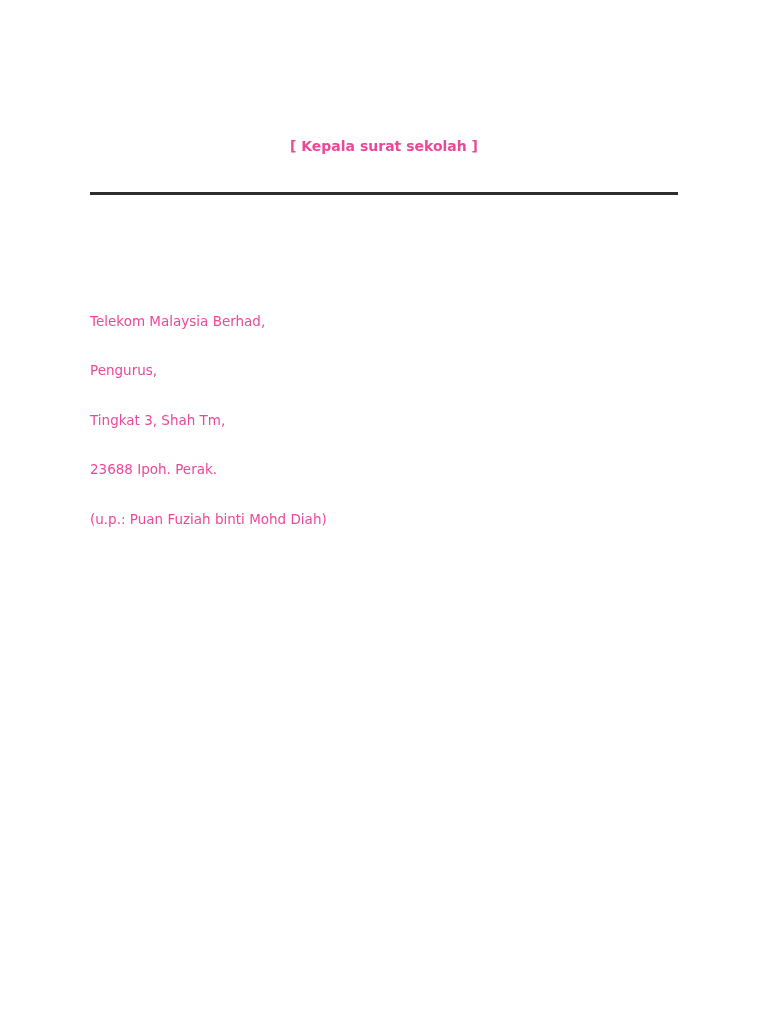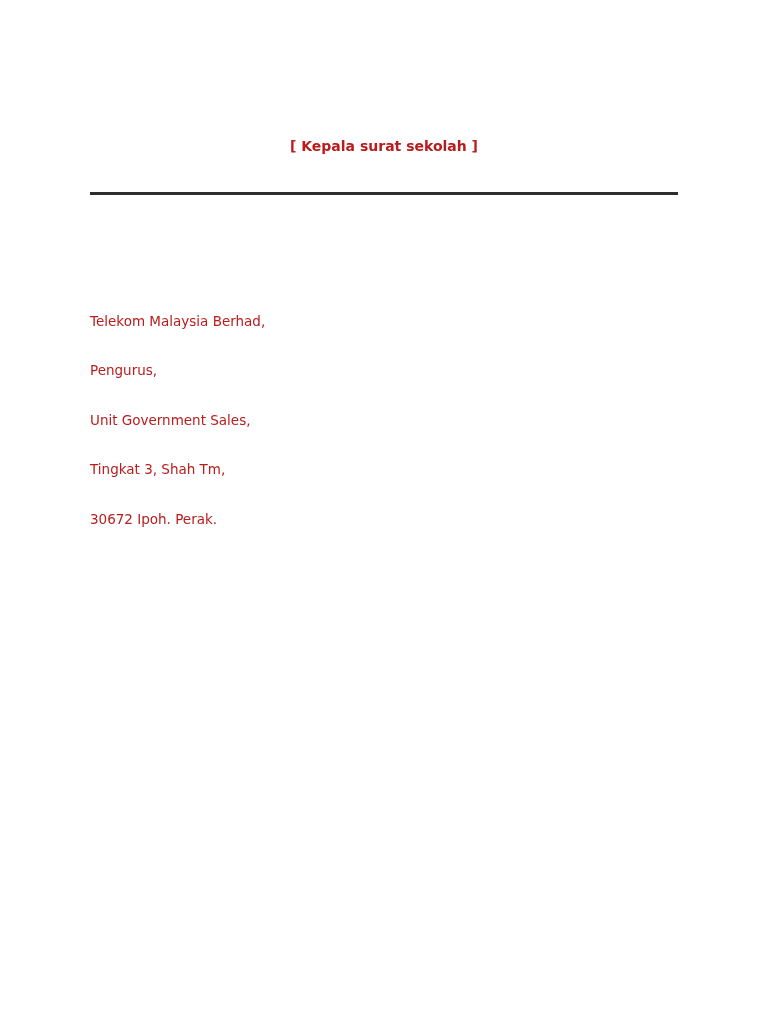--- a/index.html
+++ b/index.html
@@ -5,21 +5,21 @@
   html, body { margin: 0; padding: 0; background: #ffffff; }
   .page {
     position: relative;
     width: 768px;
     height: 732px;
     background: #ffffff;
     overflow: hidden;
     font-family: "DejaVu Sans", sans-serif;
     font-size: 13.5px;
     line-height: 16.5px;
-    color: #b91c1c;
+    color: #ec4899;
     box-sizing: border-box;
   }
   .content {
     box-sizing: border-box;
     padding: 88px 90px 0 90px;
     white-space: pre-wrap;
   }
   .letterhead {
     text-align: center;
     font-weight: bold;
@@ -41,23 +41,23 @@
 <div class="page">
   <div class="content">
 
     <div class="letterhead">[ Kepala surat sekolah ]</div>
     <div class="rule"></div>
 
 
     <div class="recipient">
       <div>Telekom Malaysia Berhad,</div>
       <div>Pengurus,</div>
-      <div>Unit Government Sales,</div>
       <div>Tingkat 3, Shah Tm,</div>
-      <div>30672 Ipoh. Perak.</div>
+      <div>23688 Ipoh. Perak.</div>
+      <div>(u.p.: Puan Fuziah binti Mohd Diah)</div>
     </div>
 
 
     
 
     
 
     
 
     

